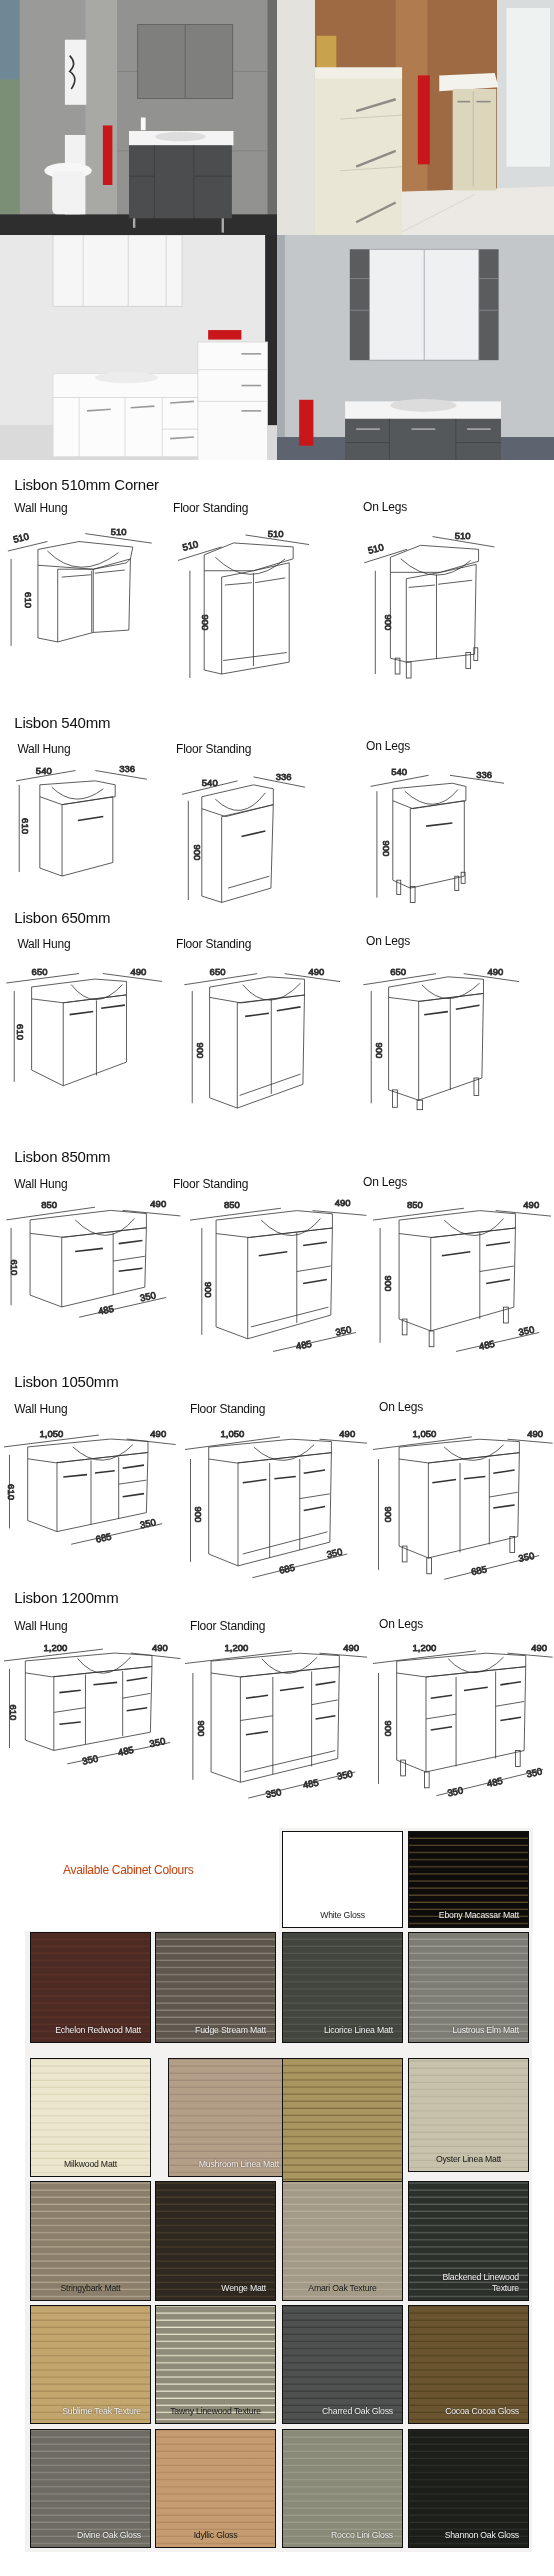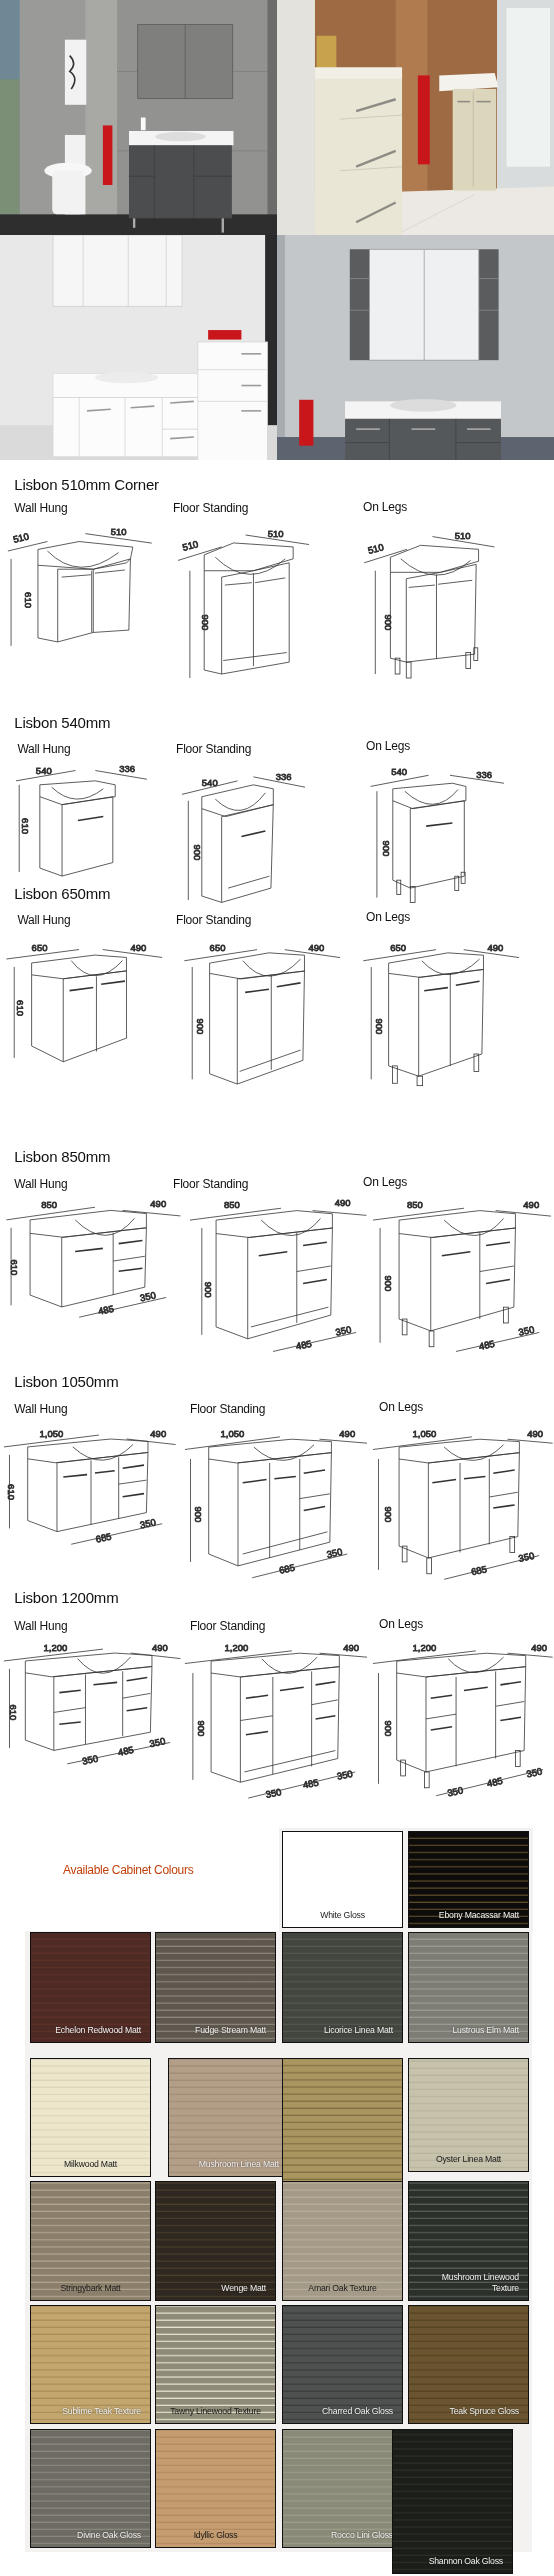--- a/index.html
+++ b/index.html
@@ -271,21 +271,21 @@
       <line x1="20" y1="38" x2="20" y2="172"></line>
       <line x1="12" y1="32" x2="85" y2="18"></line>
       <line x1="112" y1="18" x2="180" y2="28"></line>
       <text class="dim" x="38" y="18">540</text>
       <text class="dim" x="145" y="22">336</text>
       <text class="dim" x="28" y="100" transform="rotate(90 28 100)">900</text>
     </svg>
   </div>
 </div>
 
-<div class="section" style="top:864px;height:206px;padding-left:12px;">
+<div class="section" style="top:888px;height:206px;padding-left:12px;">
   <div class="section-title" style="top:20.6px;">Lisbon 650mm</div>
   <div class="variant-label" style="left:17.4px;top:49px;">Wall Hung</div>
   <div class="variant-label" style="left:176px;top:49px;">Floor Standing</div>
   <div class="variant-label" style="left:366px;top:46px;">On Legs</div>
 
   <div class="drawing" style="left:0;top:79px;">
     <svg width="166" height="119" viewBox="0 0 210 150" fill="none" stroke="#333" stroke-width="1">
       <polyline points="40,25 120,15 160,18 160,35 80,45 40,40 40,25"></polyline>
       <path d="M90,22 Q120,60 155,22"></path>
       <polyline points="40,40 40,130 80,150 80,45"></polyline>
@@ -647,48 +647,48 @@
     <div class="swatch" style="left: 155px; top: 2181px; height: 120px;">
       <div class="tex" style="background: repeating-linear-gradient(0deg, rgb(46, 40, 32) 0px, rgb(46, 40, 32) 2.4px, rgb(74, 61, 42) 3.2px, rgb(46, 40, 32) 4.8px, rgb(46, 40, 32) 7.1px);"></div>
       <div class="label light">Wenge Matt</div>
     </div>
     <div class="swatch" style="left: 282px; top: 2181px; height: 120px;">
       <div class="tex" style="background: repeating-linear-gradient(0deg, rgb(164, 154, 136) 0px, rgb(164, 154, 136) 2.4px, rgb(184, 173, 154) 3.2px, rgb(164, 154, 136) 4.8px, rgb(164, 154, 136) 7.1px);"></div>
       <div class="label dark">Amari Oak Texture</div>
     </div>
     <div class="swatch" style="left: 408px; top: 2181px; height: 120px;">
       <div class="tex" style="background: repeating-linear-gradient(0deg, rgb(44, 48, 43) 0px, rgb(44, 48, 43) 2.4px, rgb(90, 94, 88) 3.2px, rgb(44, 48, 43) 4.8px, rgb(44, 48, 43) 7.1px);"></div>
-      <div class="label light">Mushroom Linewood Texture</div>
+      <div class="label light">Blackened Linewood Texture</div>
     </div>
     <div class="swatch" style="left: 30px; top: 2305px; height: 119px;">
       <div class="tex" style="background: repeating-linear-gradient(0deg, rgb(194, 166, 110) 0px, rgb(194, 166, 110) 2.4px, rgb(169, 141, 88) 3.2px, rgb(194, 166, 110) 4.8px, rgb(194, 166, 110) 7.1px);"></div>
       <div class="label light">Sublime Teak Texture</div>
     </div>
     <div class="swatch" style="left: 155px; top: 2305px; height: 119px;">
       <div class="tex" style="background: repeating-linear-gradient(0deg, rgb(142, 140, 120) 0px, rgb(142, 140, 120) 2.4px, rgb(230, 226, 204) 3.2px, rgb(142, 140, 120) 4.8px, rgb(142, 140, 120) 7.1px);"></div>
       <div class="label dark">Tawny Linewood Texture</div>
     </div>
     <div class="swatch" style="left: 282px; top: 2305px; height: 119px;">
       <div class="tex" style="background: repeating-linear-gradient(0deg, rgb(79, 80, 80) 0px, rgb(79, 80, 80) 2.4px, rgb(58, 59, 59) 3.2px, rgb(79, 80, 80) 4.8px, rgb(79, 80, 80) 7.1px);"></div>
       <div class="label light">Charred Oak Gloss</div>
     </div>
     <div class="swatch" style="left: 408px; top: 2305px; height: 119px;">
       <div class="tex" style="background: repeating-linear-gradient(0deg, rgb(106, 85, 48) 0px, rgb(106, 85, 48) 2.4px, rgb(84, 67, 31) 3.2px, rgb(106, 85, 48) 4.8px, rgb(106, 85, 48) 7.1px);"></div>
-      <div class="label light">Teak Spruce Gloss</div>
+      <div class="label light">Cocoa Cocoa Gloss</div>
     </div>
     <div class="swatch" style="left: 30px; top: 2429px; height: 119px;">
       <div class="tex" style="background: repeating-linear-gradient(0deg, rgb(109, 107, 98) 0px, rgb(109, 107, 98) 2.4px, rgb(138, 136, 128) 3.2px, rgb(109, 107, 98) 4.8px, rgb(109, 107, 98) 7.1px);"></div>
       <div class="label light">Divine Oak Gloss</div>
     </div>
     <div class="swatch" style="left: 155px; top: 2429px; height: 119px;">
       <div class="tex" style="background: repeating-linear-gradient(0deg, rgb(197, 156, 112) 0px, rgb(197, 156, 112) 2.4px, rgb(177, 138, 96) 3.2px, rgb(197, 156, 112) 4.8px, rgb(197, 156, 112) 7.1px);"></div>
       <div class="label dark">Idyllic Gloss</div>
     </div>
     <div class="swatch" style="left: 282px; top: 2429px; height: 119px;">
       <div class="tex" style="background: repeating-linear-gradient(0deg, rgb(138, 138, 120) 0px, rgb(138, 138, 120) 2.4px, rgb(156, 156, 138) 3.2px, rgb(138, 138, 120) 4.8px, rgb(138, 138, 120) 7.1px);"></div>
       <div class="label light">Rocco Lini Gloss</div>
     </div>
-    <div class="swatch" style="left: 392px; top: 2429px; height: 145px;">
+    <div class="swatch" style="left: 408px; top: 2429px; height: 119px;">
       <div class="tex" style="background: repeating-linear-gradient(0deg, rgb(28, 30, 26) 0px, rgb(28, 30, 26) 2.4px, rgb(44, 46, 42) 3.2px, rgb(28, 30, 26) 4.8px, rgb(28, 30, 26) 7.1px);"></div>
       <div class="label light">Shannon Oak Gloss</div>
     </div>
   </div>
 
 
 </body></html>

